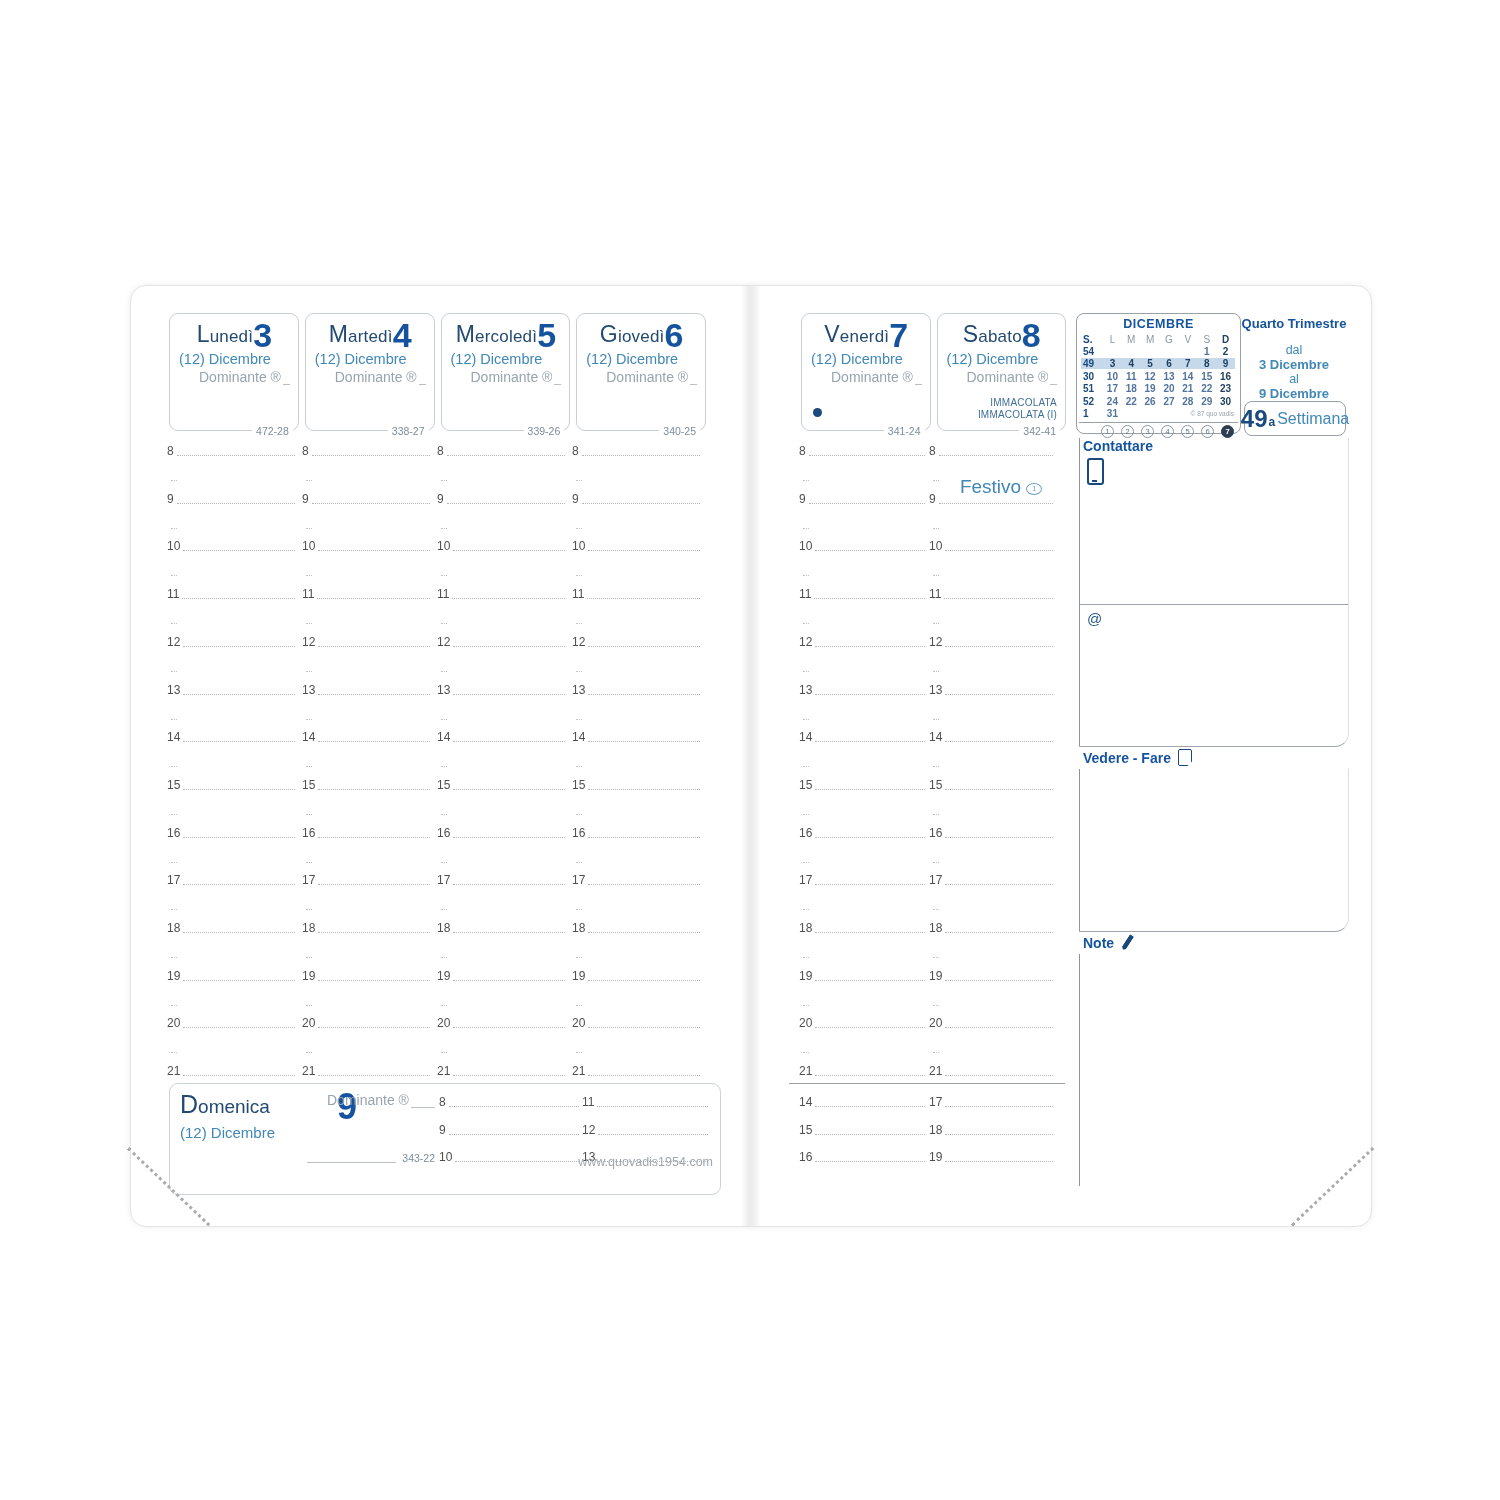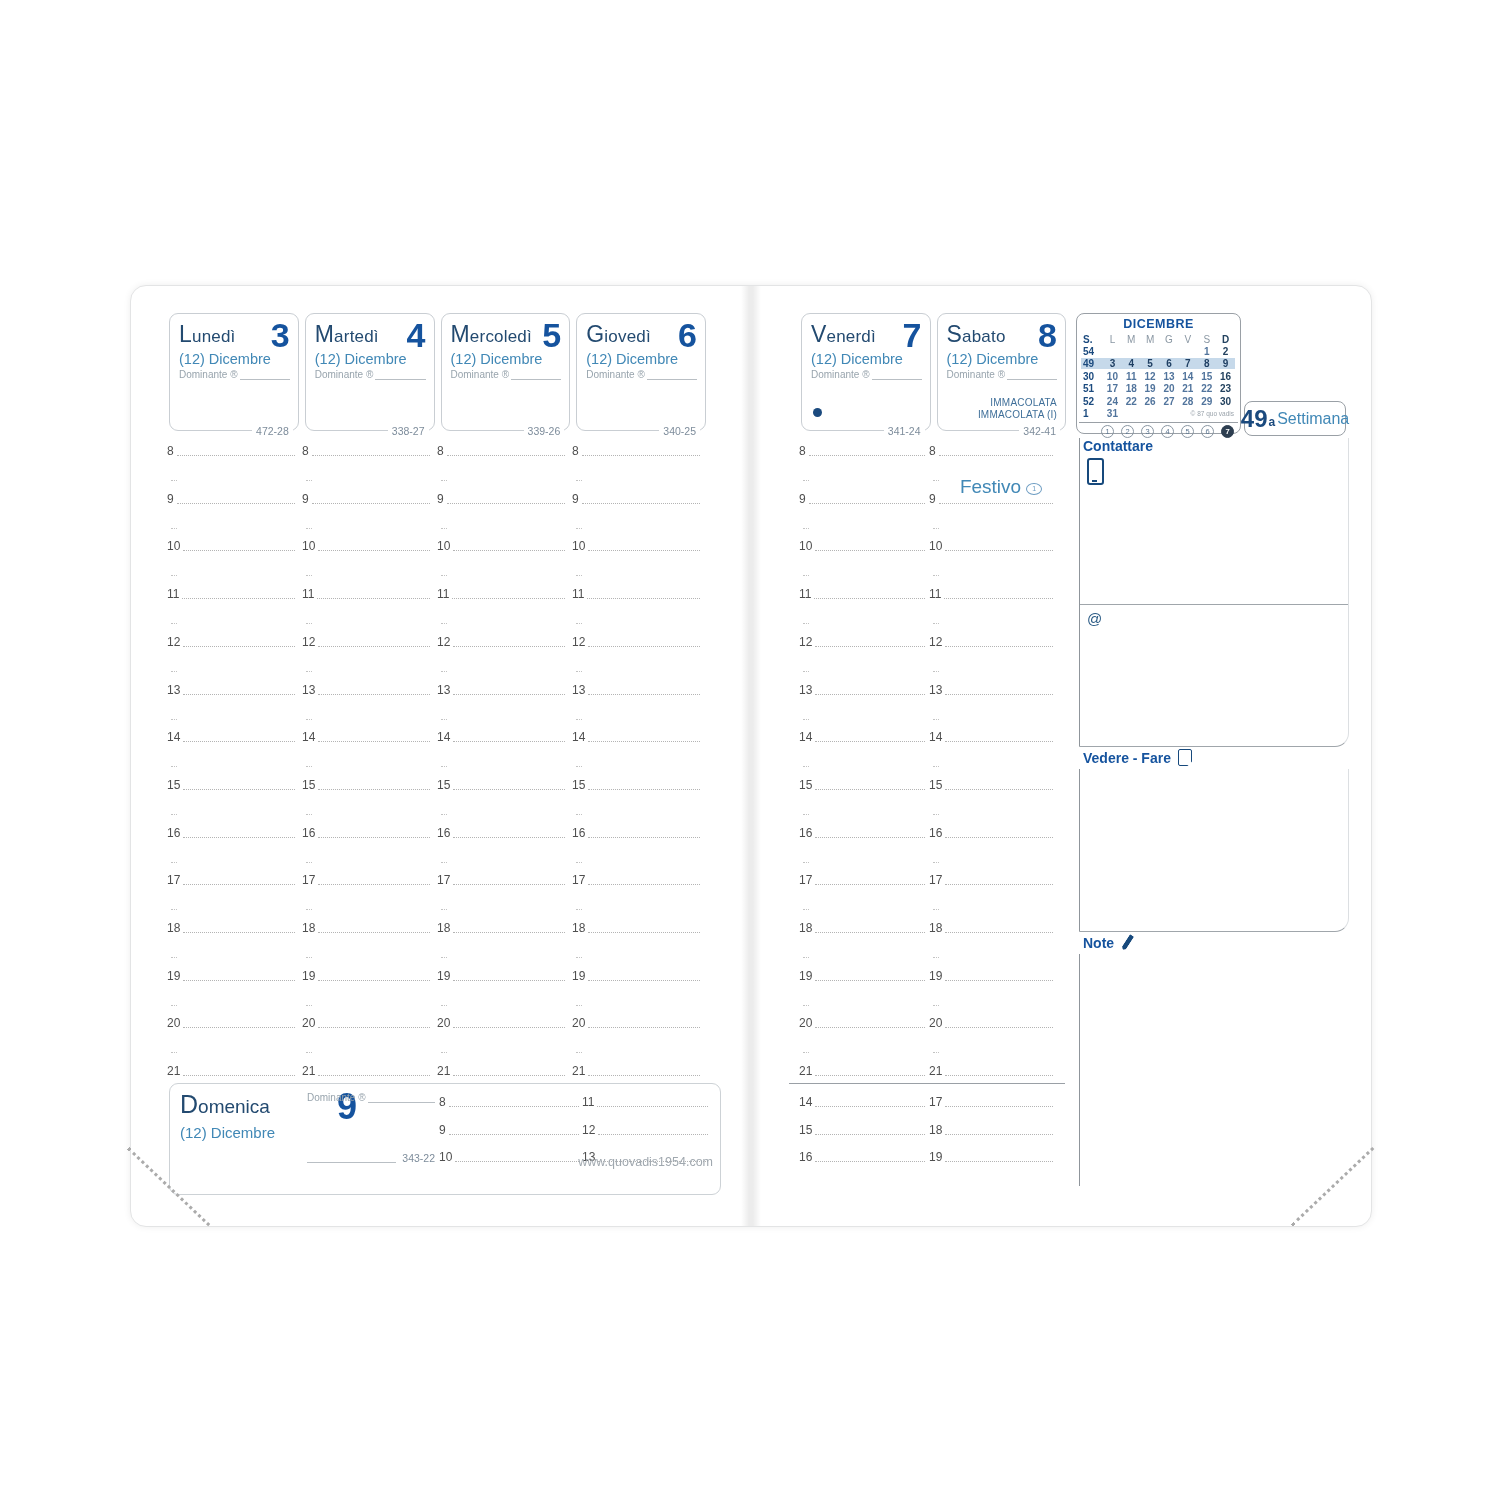--- a/index.html
+++ b/index.html
@@ -6,27 +6,27 @@
     font-family:"Liberation Sans", sans-serif; -webkit-font-smoothing:antialiased;}
   .spread{position:absolute;left:130px;top:285px;width:1240px;height:940px;
     background:#fff;border:1px solid #e3e4e5;border-radius:16px;
     box-shadow:0 0 7px rgba(0,0,0,0.07);}
   .gutter{position:absolute;left:610px;top:0;width:20px;height:100%;
     background:linear-gradient(to right,rgba(0,0,0,0) 0%,rgba(0,0,0,0.075) 40%,rgba(0,0,0,0.075) 60%,rgba(0,0,0,0) 100%);}
   
   .day-headers{position:absolute;top:27px;display:flex;gap:6px;height:118px;}
   .day-box{position:relative;flex:1;border:1px solid #c9ced3;border-radius:9px;
     padding:7px 8px 0 9px;box-sizing:border-box;background:#fff;}
-  .day-top{display:flex;justify-content:space-between;align-items:flex-start;}
+  .day-top{display:flex;justify-content:center;align-items:flex-start;}
   .day-name{font-size:17px;color:#234a70;font-weight:500;letter-spacing:0.2px;}
   .day-name::first-letter{font-size:23px;}
   .day-num{font-size:34px;font-weight:bold;color:#15539e;line-height:0.85;}
   .day-month{font-size:14.5px;color:#4188b6;margin-top:1px;}
   .dominante{display:flex;align-items:flex-end;margin-top:2px;}
-  .dom-label{font-size:10px;color:#98a4ad;white-space:nowrap;}
+  .dom-label{font-size:14px;color:#98a4ad;white-space:nowrap;margin-left:20px;}
   .dom-line{flex:1;border-bottom:1px solid #b9bfc4;margin-left:2px;height:10px;}
   .day-code{position:absolute;right:5px;bottom:-7px;background:#fff;
     padding:0 4px;font-size:10.5px;color:#7d8c9b;}
   .holiday{position:absolute;right:8px;bottom:9px;text-align:right;
     font-size:10px;color:#3f6f99;line-height:1.2;letter-spacing:0.2px;}
   .moon-dot{position:absolute;left:11px;bottom:13px;width:9px;height:9px;
     border-radius:50%;background:#1b4a7e;}
   
   .hour-col{position:absolute;}
   .hour-row{position:absolute;left:0;display:flex;align-items:flex-end;
@@ -776,20 +776,27 @@
         <div class="mc-circle">1</div>
         <div class="mc-circle">2</div>
         <div class="mc-circle">3</div>
         <div class="mc-circle">4</div>
         <div class="mc-circle">5</div>
         <div class="mc-circle">6</div>
         <div class="mc-circle filled">7</div>
       </div>
   </div>
 
+  <div class="week-info">
+    <div class="wi-quarter">Quarto Trimestre</div>
+    <div class="wi-dal">dal</div>
+    <div class="wi-date">3 Dicembre</div>
+    <div class="wi-dal" style="margin-top:0;">al</div>
+    <div class="wi-date">9 Dicembre</div>
+  </div>
   <div class="week-badge">
     <span class="wk-num">49</span>
     <span class="wk-a">a</span>
     <span class="wk-lab">Settimana</span>
   </div>
 
   <div class="side-label" style="left:952px;top:152px;">
     <span>Contattare</span>
   </div>
   <div class="contact-box">

